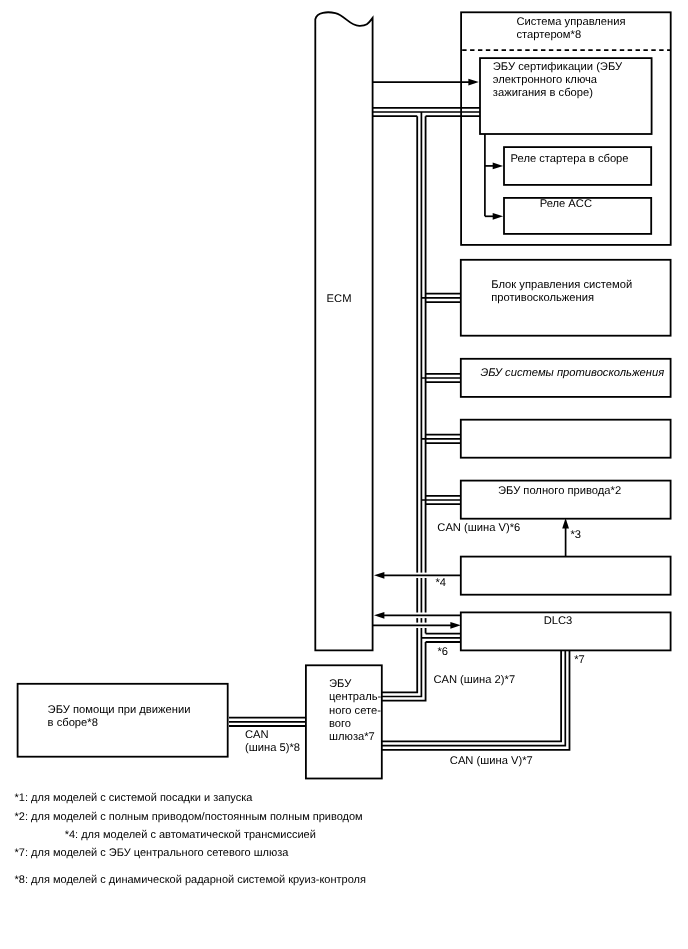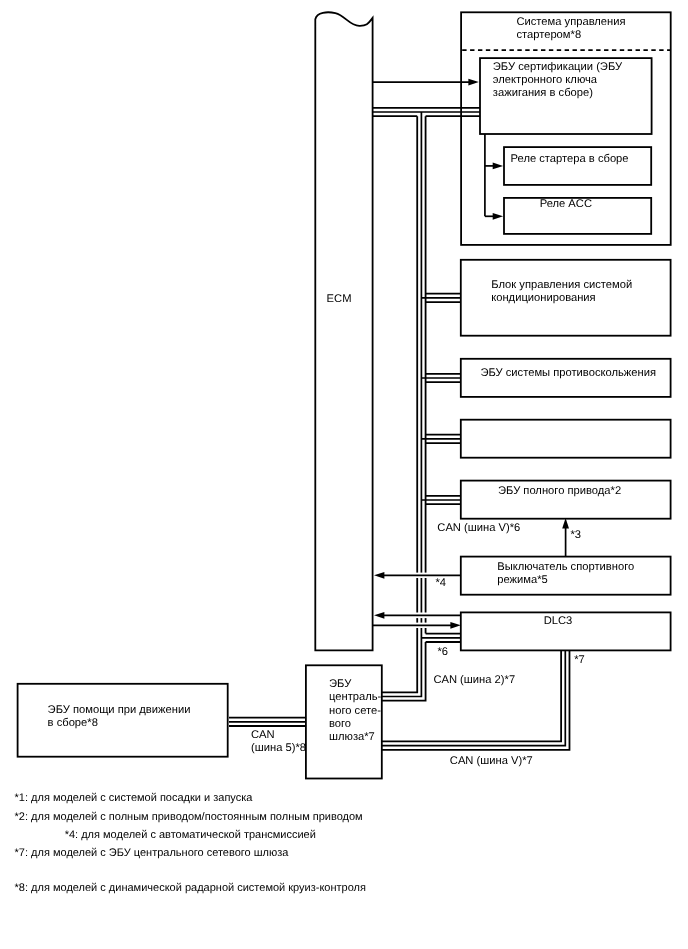--- a/index.html
+++ b/index.html
@@ -126,59 +126,57 @@
 зажигания в сборе)</div>
 
   <div class="bx" style="left:504.0px;top:147.1px;width:149.0px;height:39.6px;"></div>
   <div class="tx" style="left:510.6px;top:152.7px;">Реле стартера в сборе</div>
 
   <div class="bx" style="left:504.0px;top:197.9px;width:149.0px;height:37.8px;"></div>
   <div class="tx" style="left:539.7px;top:197.7px;">Реле ACC</div>
 
   <div class="bx" style="left:460.8px;top:259.8px;width:211.6px;height:77.7px;"></div>
   <div class="tx" style="left:491.2px;top:278.9px;">Блок управления системой
-кондиционирования</div>
+противоскольжения</div>
 
   <div class="bx" style="left:460.8px;top:358.8px;width:211.6px;height:39.9px;"></div>
-  <div class="tx" style="left:480.4px;top:367.0px;">ЭБУ системы противоскольжения</div>
+  <div class="tx" style="left:480.4px;top:367.0px;font-style:italic;">ЭБУ системы противоскольжения</div>
 
   <div class="bx" style="left:460.8px;top:419.7px;width:211.6px;height:39.8px;"></div>
 
   <div class="bx" style="left:460.8px;top:480.6px;width:211.6px;height:39.9px;"></div>
   <div class="tx" style="left:498.0px;top:484.5px;">ЭБУ полного привода*2</div>
 
   <div class="bx" style="left:460.8px;top:556.6px;width:211.6px;height:39.9px;"></div>
-  <div class="tx" style="left:497.3px;top:561.2px;">Выключатель спортивного
-режима*5</div>
 
   <div class="bx" style="left:460.8px;top:612.4px;width:211.6px;height:39.8px;"></div>
   <div class="tx" style="left:543.7px;top:614.8px;">DLC3</div>
 
   <div class="bx" style="left:305.9px;top:665.3px;width:77.7px;height:115.0px;"></div>
   <div class="tx" style="left:329px;top:677.9px;line-height:13.35px;">ЭБУ
 централь-
 ного сете-
 вого
 шлюза*7</div>
 
   <div class="bx" style="left:17.6px;top:683.8px;width:211.9px;height:74.7px;"></div>
   <div class="tx" style="left:47.6px;top:703.9px;">ЭБУ помощи при движении
 в сборе*8</div>
 
   <div class="tx" style="left:437.3px;top:522.4px;">CAN (шина V)*6</div>
-  <div class="tx" style="left:251px;top:728.7px;">CAN
+  <div class="tx" style="left:245px;top:728.7px;">CAN
 (шина 5)*8</div>
   <div class="tx" style="left:433.4px;top:673.8px;">CAN (шина 2)*7</div>
   <div class="tx" style="left:449.8px;top:754.9px;">CAN (шина V)*7</div>
 
   <div class="mk" style="left:570.4px;top:528.9px;">*3</div>
   <div class="mk" style="left:435.4px;top:576.5px;">*4</div>
   <div class="mk" style="left:437.4px;top:646.4px;">*6</div>
   <div class="mk" style="left:574.2px;top:653.9px;">*7</div>
 
   <div id="footnotes" style="position:absolute;left:14.6px;top:789.4px;">
       <div class="fn" style="position: relative; top: 0px;">*1: для моделей с системой посадки и запуска</div>
       <div class="fn" style="position: relative; top: 0px;">*2: для моделей с полным приводом/постоянным полным приводом</div>
       <div class="fn" style="position: relative; top: 0px; text-align: center;">*4: для моделей с автоматической трансмиссией</div>
       <div class="fn" style="position: relative; top: 0px;">*7: для моделей с ЭБУ центрального сетевого шлюза</div>
-      <div class="fn" style="position: relative; top: 16px;">*8: для моделей с динамической радарной системой круиз-контроля</div>
+      <div class="fn" style="position: relative; top: 8px;">*8: для моделей с динамической радарной системой круиз-контроля</div>
     </div>
 </div>
 
 </body></html>

